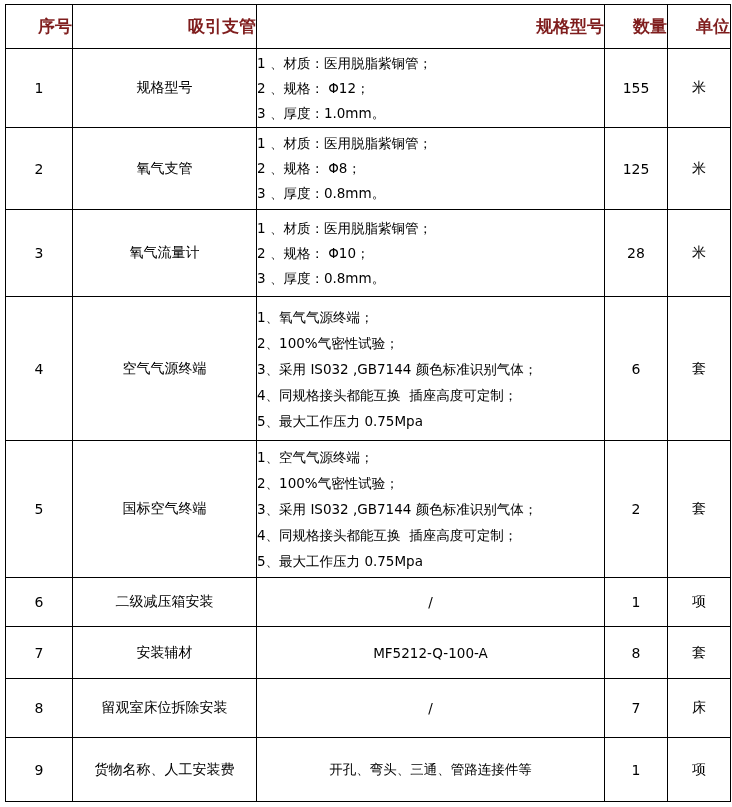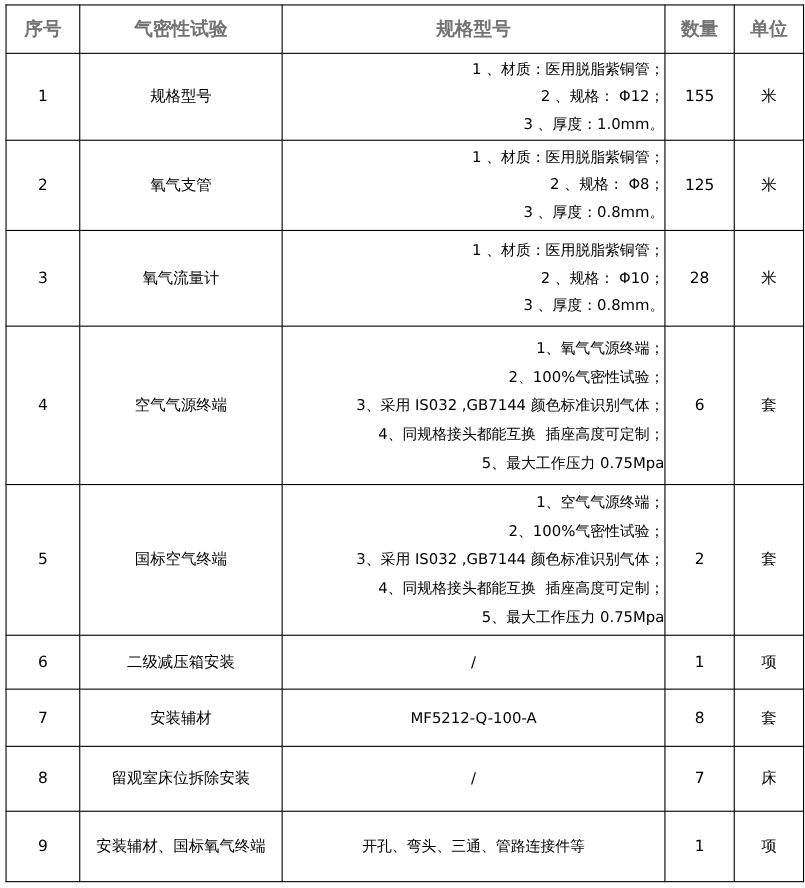--- a/index.html
+++ b/index.html
@@ -2,42 +2,42 @@
 <html><head>
 <meta charset="utf-8">
 <style>
   html, body { margin: 0; padding: 0; background: #ffffff; }
   body { width: 732px; height: 807px; position: relative; overflow: hidden;
          font-family: "DejaVu Sans", "Liberation Sans", sans-serif; color: #000; }
   table.goods { position: absolute; left: 5px; top: 4px; border-collapse: collapse;
                 table-layout: fixed; width: 725px; }
   table.goods td, table.goods th { border: 1.5px solid #000; padding: 0; vertical-align: middle; }
   th { font-family: "DejaVu Serif", "Liberation Serif", serif; font-weight: bold;
-       font-size: 17px; text-align: center; color: #737373; }
+       font-size: 17px; text-align: right; color: #7f1d1d; }
   td { font-size: 14px; text-align: center; }
-  td.spec { text-align: right; padding-left: 8px; font-size: 13.5px; }
+  td.spec { text-align: left; padding-left: 8px; font-size: 13.5px; }
   td.spec.centered { text-align: center; padding-left: 0; }
   .spec-line { display: block; line-height: 25px; white-space: pre; }
   .spec-line.tall { line-height: 26px; }
 </style>
 </head>
 <body>
 
 <table class="goods">
   <colgroup>
     <col style="width:67px">
     <col style="width:184px">
     <col style="width:348px">
     <col style="width:63px">
     <col style="width:63px">
   </colgroup>
   <thead>
     <tr style="height:44px">
       <th>序号</th>
-      <th>气密性试验</th>
+      <th>吸引支管</th>
       <th>规格型号</th>
       <th>数量</th>
       <th>单位</th>
     </tr>
   </thead>
   <tbody>
 
     <tr style="height:79px">
       <td>1</td>
       <td>规格型号</td>
@@ -121,19 +121,19 @@
     <tr style="height:59px">
       <td>8</td>
       <td>留观室床位拆除安装</td>
       <td class="spec centered">/</td>
       <td>7</td>
       <td>床</td>
     </tr>
 
     <tr style="height:64px">
       <td>9</td>
-      <td>安装辅材、国标氧气终端</td>
+      <td>货物名称、人工安装费</td>
       <td class="spec centered">开孔、弯头、三通、管路连接件等</td>
       <td>1</td>
       <td>项</td>
     </tr>
   </tbody>
 </table>
 
 </body></html>

